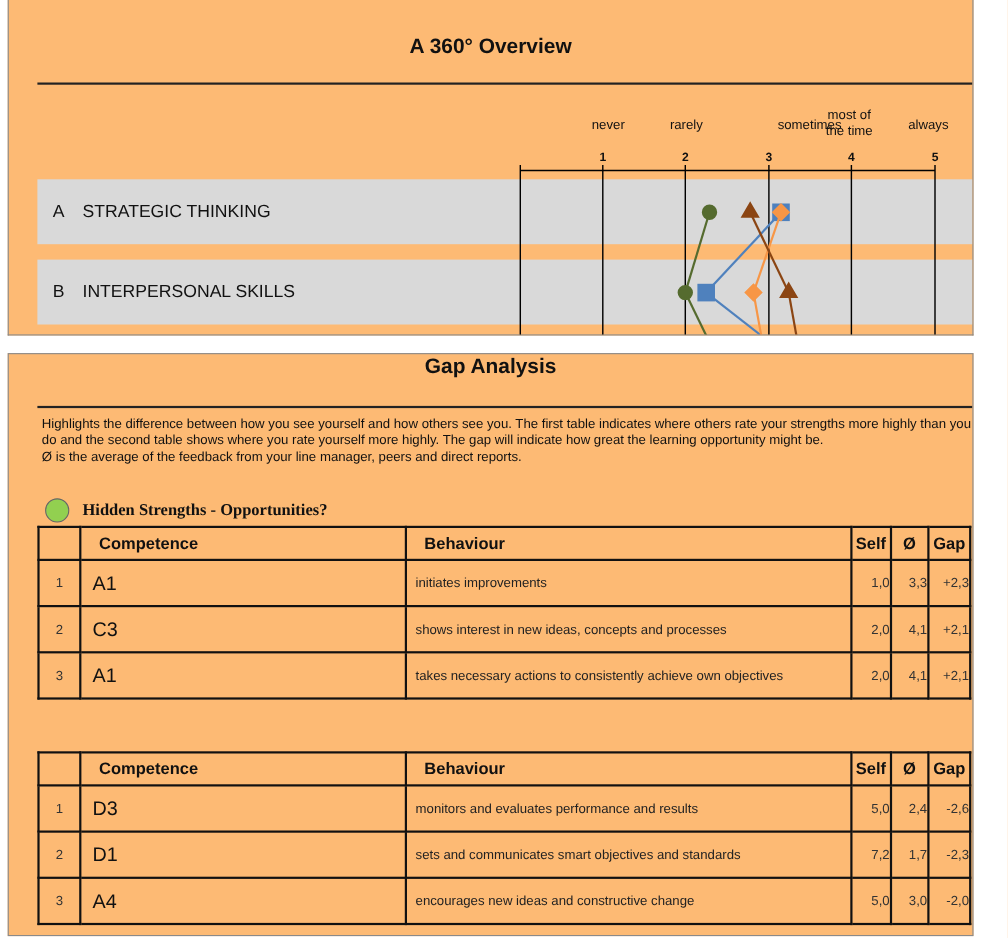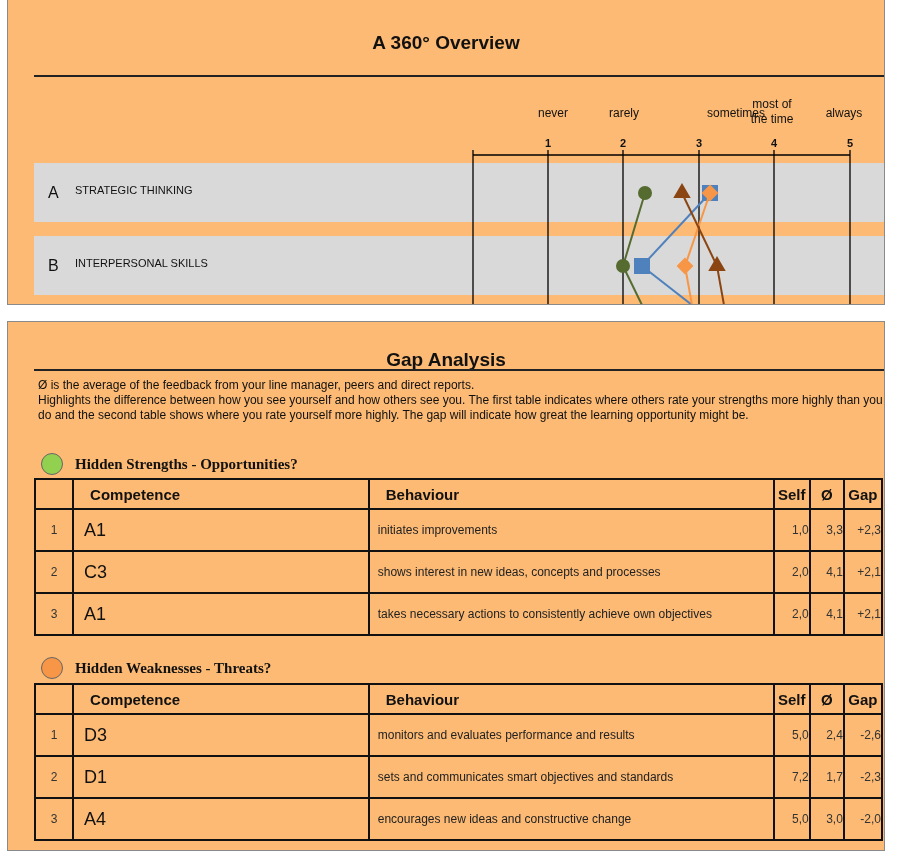--- a/index.html
+++ b/index.html
@@ -8,21 +8,21 @@
   #page1 { top:0; height:305px; border-top:none; }
   #page2 { top:321px; height:530px; }
   .page-title { position:absolute; left:0; width:100%; text-align:center; font-weight:bold; font-size:19px; }
   .rule { position:absolute; left:26px; width:850px; height:2px; background:#222; }
 
   
   .scale-label { position:absolute; font-size:12px; text-align:center; line-height:15px; }
   .scale-num { position:absolute; font-size:11px; font-weight:bold; width:20px; text-align:center; }
   .band { position:absolute; left:26px; width:850px; background:#d9d9d9; }
   .band-letter { position:absolute; left:14px; font-size:16px; }
-  .band-name { position:absolute; left:41px; font-size:11px; }
+  .band-name { position:absolute; left:41px; font-size:16px; }
   svg.chart { position:absolute; left:0; top:0; }
 
   
   .intro { position:absolute; left:30px; top:56px; width:850px; font-size:12px; line-height:15px; }
   .sec-head { position:absolute; left:33px; font-size:15px; font-weight:bold; display:flex; align-items:center;font-family:Liberation Serif, serif; }
   .dot { width:22px; height:22px; border-radius:50%; border:1px solid #666; box-sizing:border-box; margin-right:12px; }
   table.gap { position:absolute; left:26px; width:849px; border-collapse:collapse; table-layout:fixed; }
   table.gap td, table.gap th { border:2px solid #111; padding:0 4px; overflow:hidden; white-space:nowrap; }
   table.gap th { height:28px; font-size:15px; text-align:left;padding-left:16px; }
   table.gap th.c { text-align:center; padding:0; }
@@ -95,26 +95,26 @@
     <g stroke="#8b4513" fill="#8b4513" stroke-width="2">
       <line x1="674" y1="193" x2="709" y2="266"></line>
       <line x1="709" y1="266" x2="716" y2="305"></line>
       <polygon points="674,185 681,197 667,197"></polygon>
       <polygon points="709,258 716,270 702,270"></polygon>
     </g>
   </svg>
 </div>
 
 <div class="page" id="page2">
-  <div class="page-title" style="top:27px;">Gap Analysis</div>
+  <div class="page-title" style="top:1px;">Gap Analysis</div>
   <div class="rule" style="top:47px;"></div>
 
   <div class="intro">
+    <div>Highlights the difference between how you see yourself and how others see you.  The first table indicates where others rate your strengths more highly than you do and the second table shows where you rate yourself more highly.  The gap will indicate how great the learning opportunity might be.</div>
     <div>Ø is the average of the feedback from your line manager, peers and direct reports.</div>
-    <div>Highlights the difference between how you see yourself and how others see you.  The first table indicates where others rate your strengths more highly than you do and the second table shows where you rate yourself more highly.  The gap will indicate how great the learning opportunity might be.</div>
   </div>
 
   <div class="sec-head" style="top:131px;">
     <span class="dot" style="background:#92d050;"></span>
     <span>Hidden Strengths - Opportunities?</span>
   </div>
 
   <table class="gap" style="top:156px;">
     <colgroup>
         <col style="width:38px">
@@ -153,24 +153,20 @@
       <td class="idx">3</td>
       <td class="comp">A1</td>
       <td class="beh">takes necessary actions to consistently achieve own objectives</td>
       <td class="num">2,0</td>
       <td class="num">4,1</td>
       <td class="num">+2,1</td>
     </tr>
   </tbody>
     </table>
 
-  <div class="sec-head" style="top:335px;">
-    <span class="dot" style="background:#f79646;"></span>
-    <span>Hidden Weaknesses - Threats?</span>
-  </div>
 
   <table class="gap" style="top:361px;">
     <colgroup>
         <col style="width:38px">
         <col style="width:295px">
         <col style="width:404px">
         <col style="width:36px">
         <col style="width:34px">
         <col style="width:38px">
       </colgroup>

